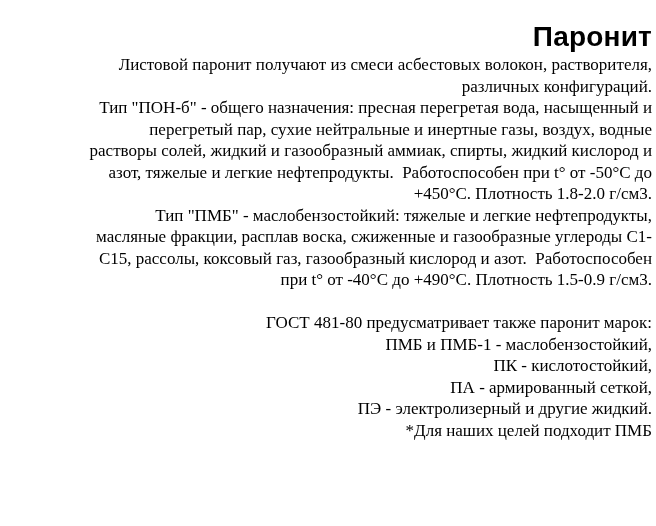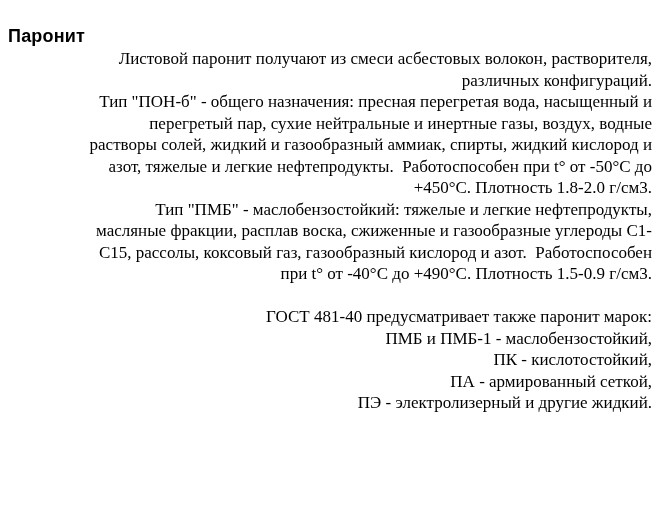--- a/index.html
+++ b/index.html
@@ -12,23 +12,24 @@
   .page {
     width: 656px;
     height: 526px;
     background: #ffffff;
     color: #000000;
     padding: 25px 4px 0 8px;
   }
   .doc-title {
     font-family: "Liberation Sans", sans-serif;
     font-weight: bold;
-    font-size: 18px;
+    font-size: 28px;
     line-height: 23px;
-    text-align: left;
+    text-align: right;
+    margin-bottom: 6px;
     letter-spacing: 0.2px;
   }
   .doc-body {
     font-family: "Liberation Serif", serif;
     font-size: 17px;
   }
   .line {
     line-height: 21.5px;
     min-height: 21.5px;
     white-space: pre;
@@ -48,19 +49,20 @@
     <div class="line">Тип "ПОН-б" - общего назначения: пресная перегретая вода, насыщенный и</div>
     <div class="line">перегретый пар, сухие нейтральные и инертные газы, воздух, водные</div>
     <div class="line">растворы солей, жидкий и газообразный аммиак, спирты, жидкий кислород и</div>
     <div class="line">азот, тяжелые и легкие нефтепродукты.  Работоспособен при t° от -50°C до</div>
     <div class="line">+450°C. Плотность 1.8-2.0 г/см3.</div>
     <div class="line">Тип "ПМБ" - маслобензостойкий: тяжелые и легкие нефтепродукты,</div>
     <div class="line">масляные фракции, расплав воска, сжиженные и газообразные углероды C1-</div>
     <div class="line">C15, рассолы, коксовый газ, газообразный кислород и азот.  Работоспособен</div>
     <div class="line">при t° от -40°C до +490°C. Плотность 1.5-0.9 г/см3.</div>
     <div class="line"></div>
-    <div class="line">ГОСТ 481-40 предусматривает также паронит марок:</div>
+    <div class="line">ГОСТ 481-80 предусматривает также паронит марок:</div>
     <div class="line">ПМБ и ПМБ-1 - маслобензостойкий,</div>
     <div class="line">ПК - кислотостойкий,</div>
     <div class="line">ПА - армированный сеткой,</div>
     <div class="line">ПЭ - электролизерный и другие жидкий.</div>
+    <div class="line">*Для наших целей подходит ПМБ</div>
   </div>
 </div>
 
 </body></html>

